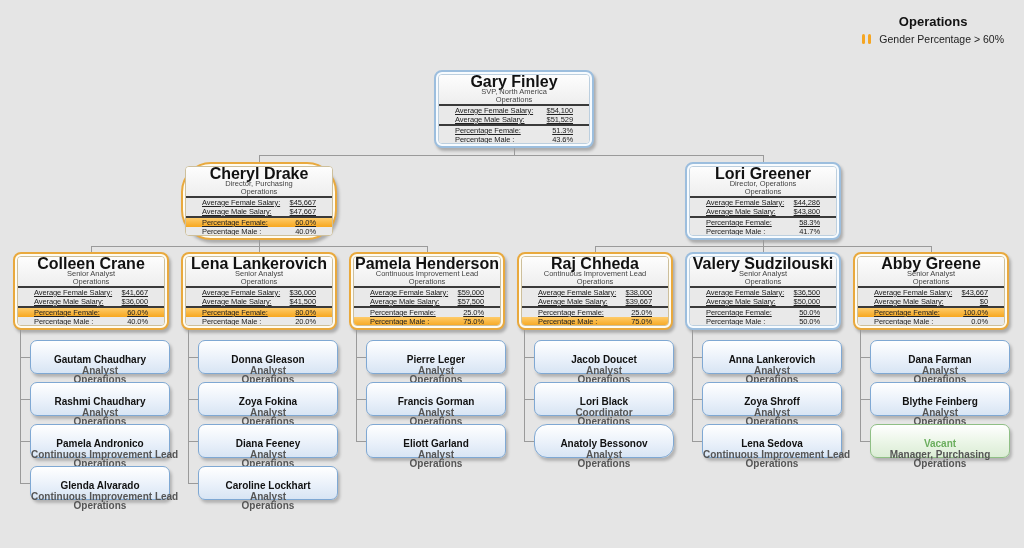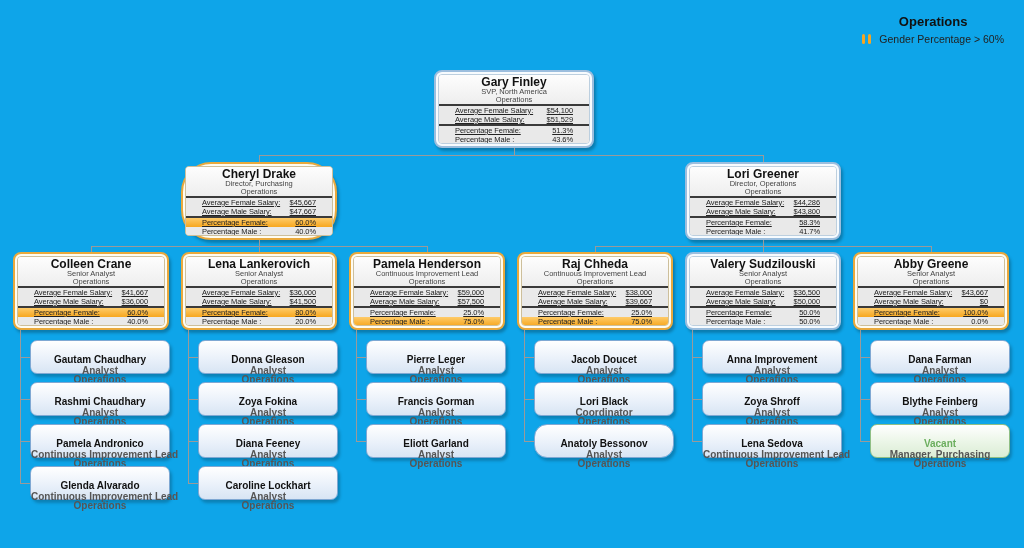--- a/index.html
+++ b/index.html
@@ -1,36 +1,36 @@
 <!DOCTYPE html>
 <html><head>
 <meta charset="utf-8">
 <style>
   html,body{margin:0;padding:0;background:#fff;font-family:"Liberation Sans","DejaVu Sans",sans-serif;}
-  .stage{position:relative;width:1024px;height:548px;background:#0ea5e9;overflow:hidden;}
+  .stage{position:relative;width:1024px;height:548px;background:#e5e5e5;overflow:hidden;}
 
   
   .legend{position:absolute;top:14px;right:20px;text-align:center;}
   .legend-title{font-size:13px;font-weight:bold;color:#111;line-height:16px;}
   .legend-row{display:flex;align-items:center;justify-content:flex-start;margin-top:3px;}
   .bars{display:inline-flex;gap:3px;margin-right:8px;}
   .bars i{display:block;width:3px;height:10px;border-radius:2px;background:#F5A623;}
   .legend-text{font-size:10.5px;color:#222;}
 
   
   .cline{position:absolute;background:#9A9A9A;}
 
   
   .node{position:absolute;box-sizing:border-box;}
   .stat{border:2px solid #9CBEDE;border-radius:8px;padding:2px;background:#F7FBFE;box-shadow:2px 3px 3px rgba(0,0,0,.25);}
   .stat.orange{border-color:#E9A93D;background:#FFFCF1;}
   .inner{box-sizing:border-box;height:100%;border:1px solid #BCCFDF;border-radius:4px;overflow:hidden;background:#fff;}
   .stat.orange .inner{border-color:#CDBF9B;}
   .hdr{height:28px;text-align:center;background:linear-gradient(#FDFDFD,#EEEEEE);padding-top:1px;}
-  .nm{font-size:12px;font-weight:bold;line-height:12px;color:#111;white-space:nowrap;}
+  .nm{font-size:16px;font-weight:bold;line-height:12px;color:#111;white-space:nowrap;}
   .tt,.dp{font-size:7.5px;line-height:8px;color:#444;white-space:nowrap;}
   .sep{height:2px;background:#3A3A3A;}
   .row{display:flex;justify-content:space-between;align-items:center;height:9px;padding:0 16px;background:#E9E9E9;font-size:7.5px;color:#222;letter-spacing:-0.1px;text-decoration:underline;}
   .row.hl{background:linear-gradient(#FECB69,#F7A71F);}
   .row .val{text-align:right;}
 
   
   .leaf{border:1px solid #7FA8D3;border-radius:7px;background:linear-gradient(180deg,#FFFFFF,#EAF1FA 55%,#D8E5F4);box-shadow:2px 3px 3px rgba(0,0,0,.22);text-align:center;padding-top:13px;}
   .leaf .nm{font-size:10px;line-height:12px;}
   .leaf .tt,.leaf .dp{font-size:10px;line-height:9px;color:#555;font-weight:bold;}
@@ -359,21 +359,21 @@
             <div class="lab">Percentage Female:</div>
             <div class="val">50.0%</div>
           </div>
           <div class="row">
             <div class="lab">Percentage Male :</div>
             <div class="val">50.0%</div>
           </div>
         </div>
       </div>
       <div class="node leaf" style="left: 702px; top: 340px; width: 140px; height: 34px;">
-        <div class="nm">Anna Improvement</div>
+        <div class="nm">Anna Lankerovich</div>
         <div class="tt">Analyst</div>
         <div class="dp">Operations</div>
       </div>
       <div class="cline" style="left: 692px; top: 357px; width: 10px; height: 1px;"></div>
       <div class="node leaf" style="left: 702px; top: 382px; width: 140px; height: 34px;">
         <div class="nm">Zoya Shroff</div>
         <div class="tt">Analyst</div>
         <div class="dp">Operations</div>
       </div>
       <div class="cline" style="left: 692px; top: 399px; width: 10px; height: 1px;"></div>

